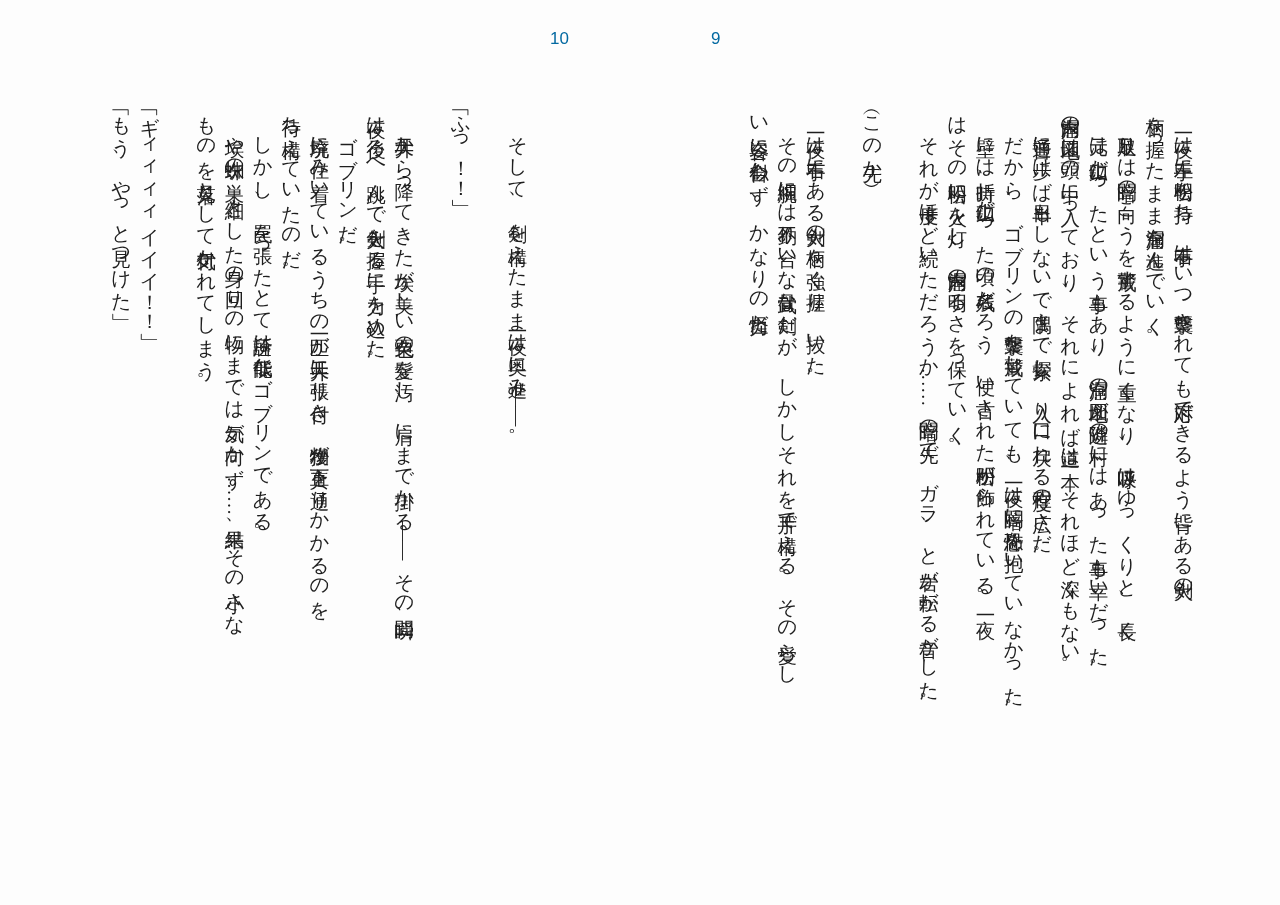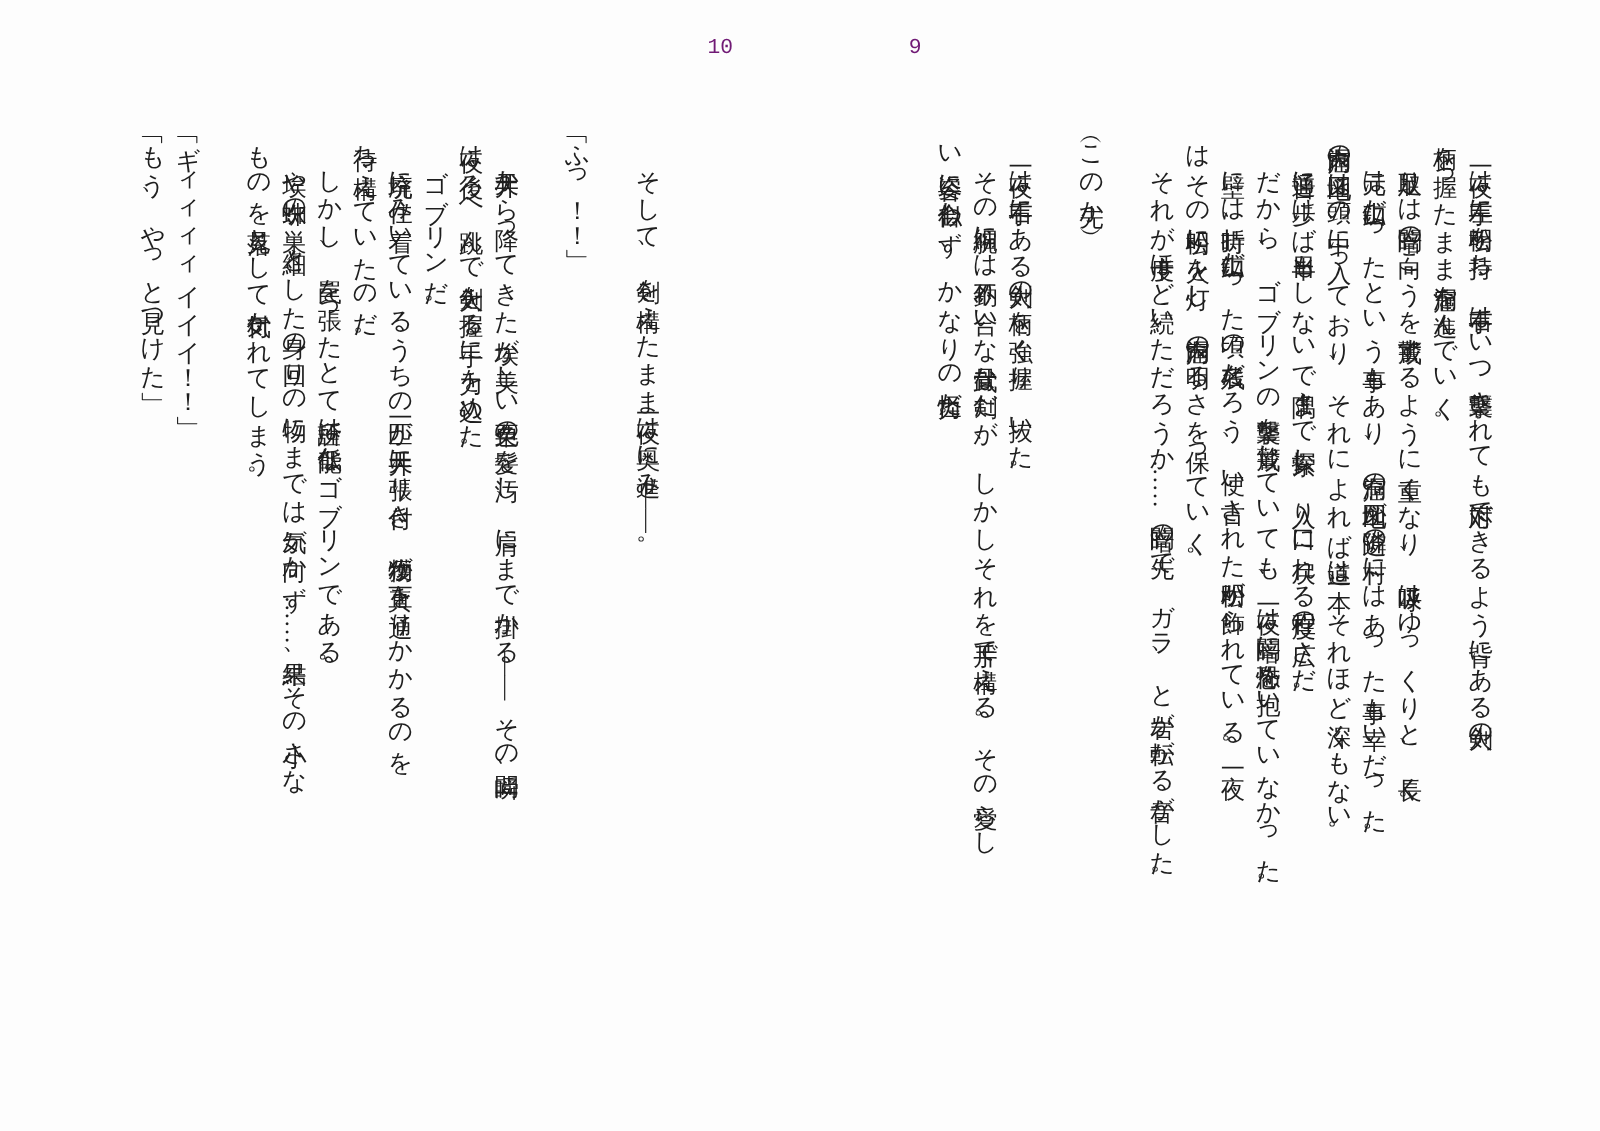--- a/index.html
+++ b/index.html
@@ -15,23 +15,22 @@
     width: 1280px;
     height: 905px;
     background: #fdfdfd;
     color: #1e1e1e;
     font-family: "Liberation Serif", "DejaVu Serif", serif;
   }
   .page-number {
     position: absolute;
     font-size: 17px;
     line-height: 1;
-    color: #701a75;
-    font-family: Liberation Mono, monospace;
-    margin-left: 16px;
+    color: #0369a1;
+    font-family: Liberation Sans, sans-serif;
   }
   #pn-left  { left: 550px; top: 30px; }
   #pn-right { left: 711px; top: 30px; }
   .page-text {
     position: absolute;
     top: 103px;
     height: 742px;
     writing-mode: vertical-rl;
     text-orientation: mixed;
     font-size: 19.5px;

